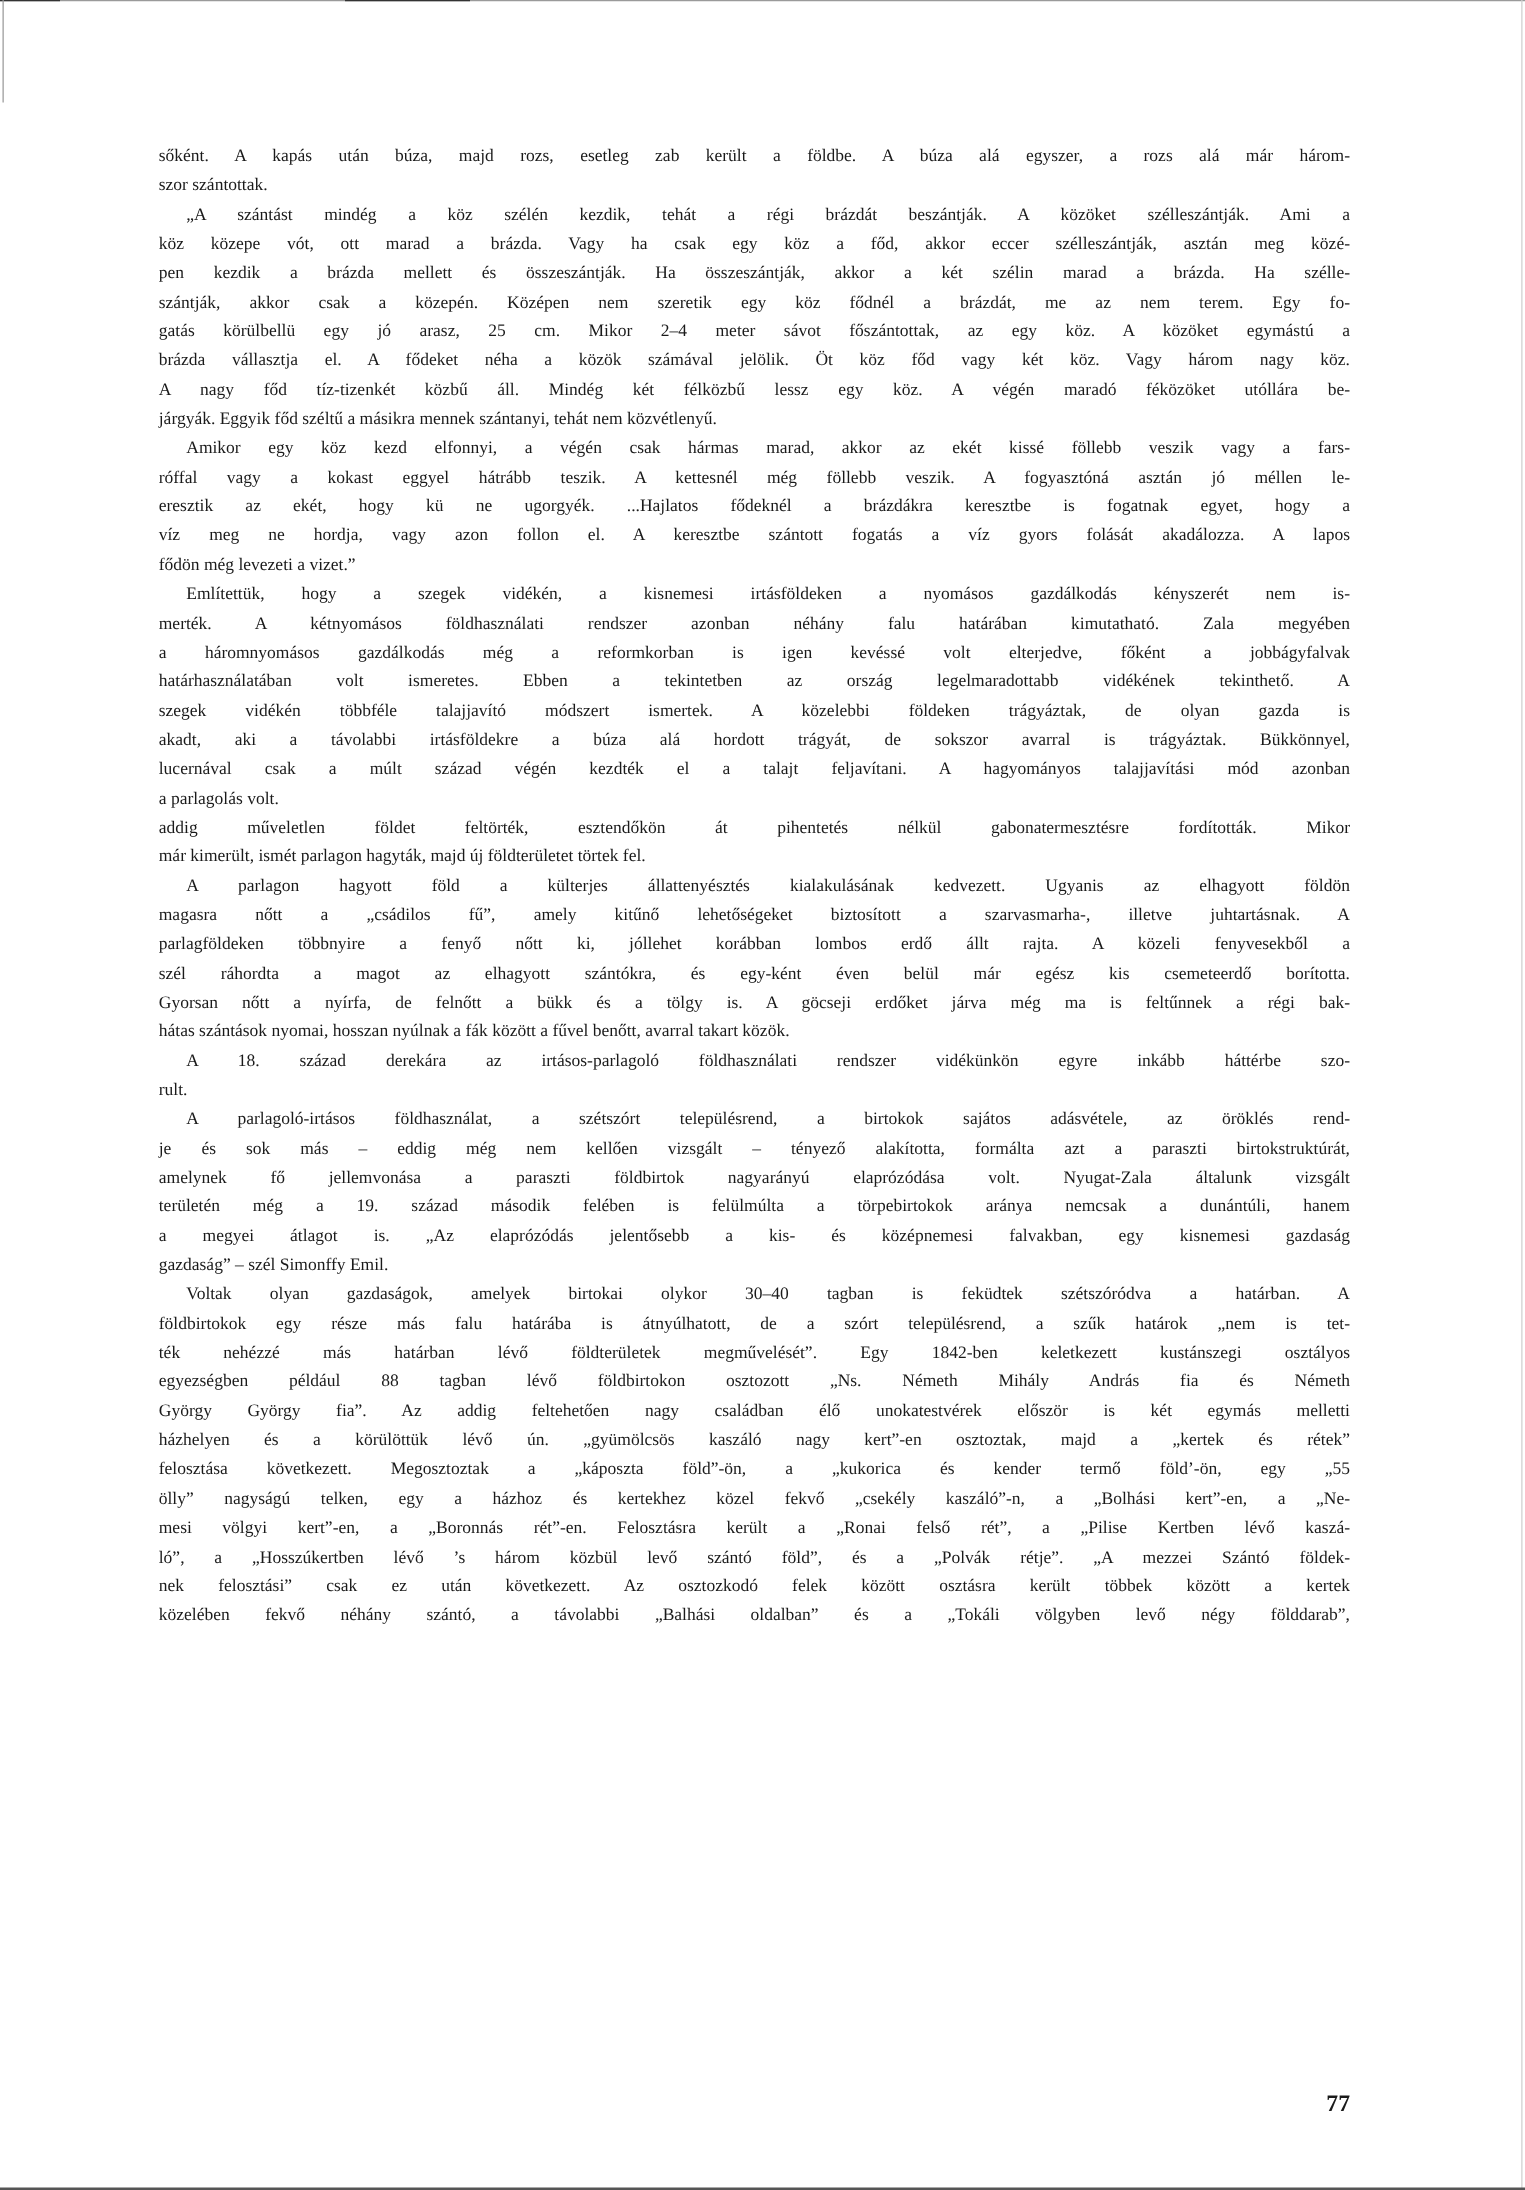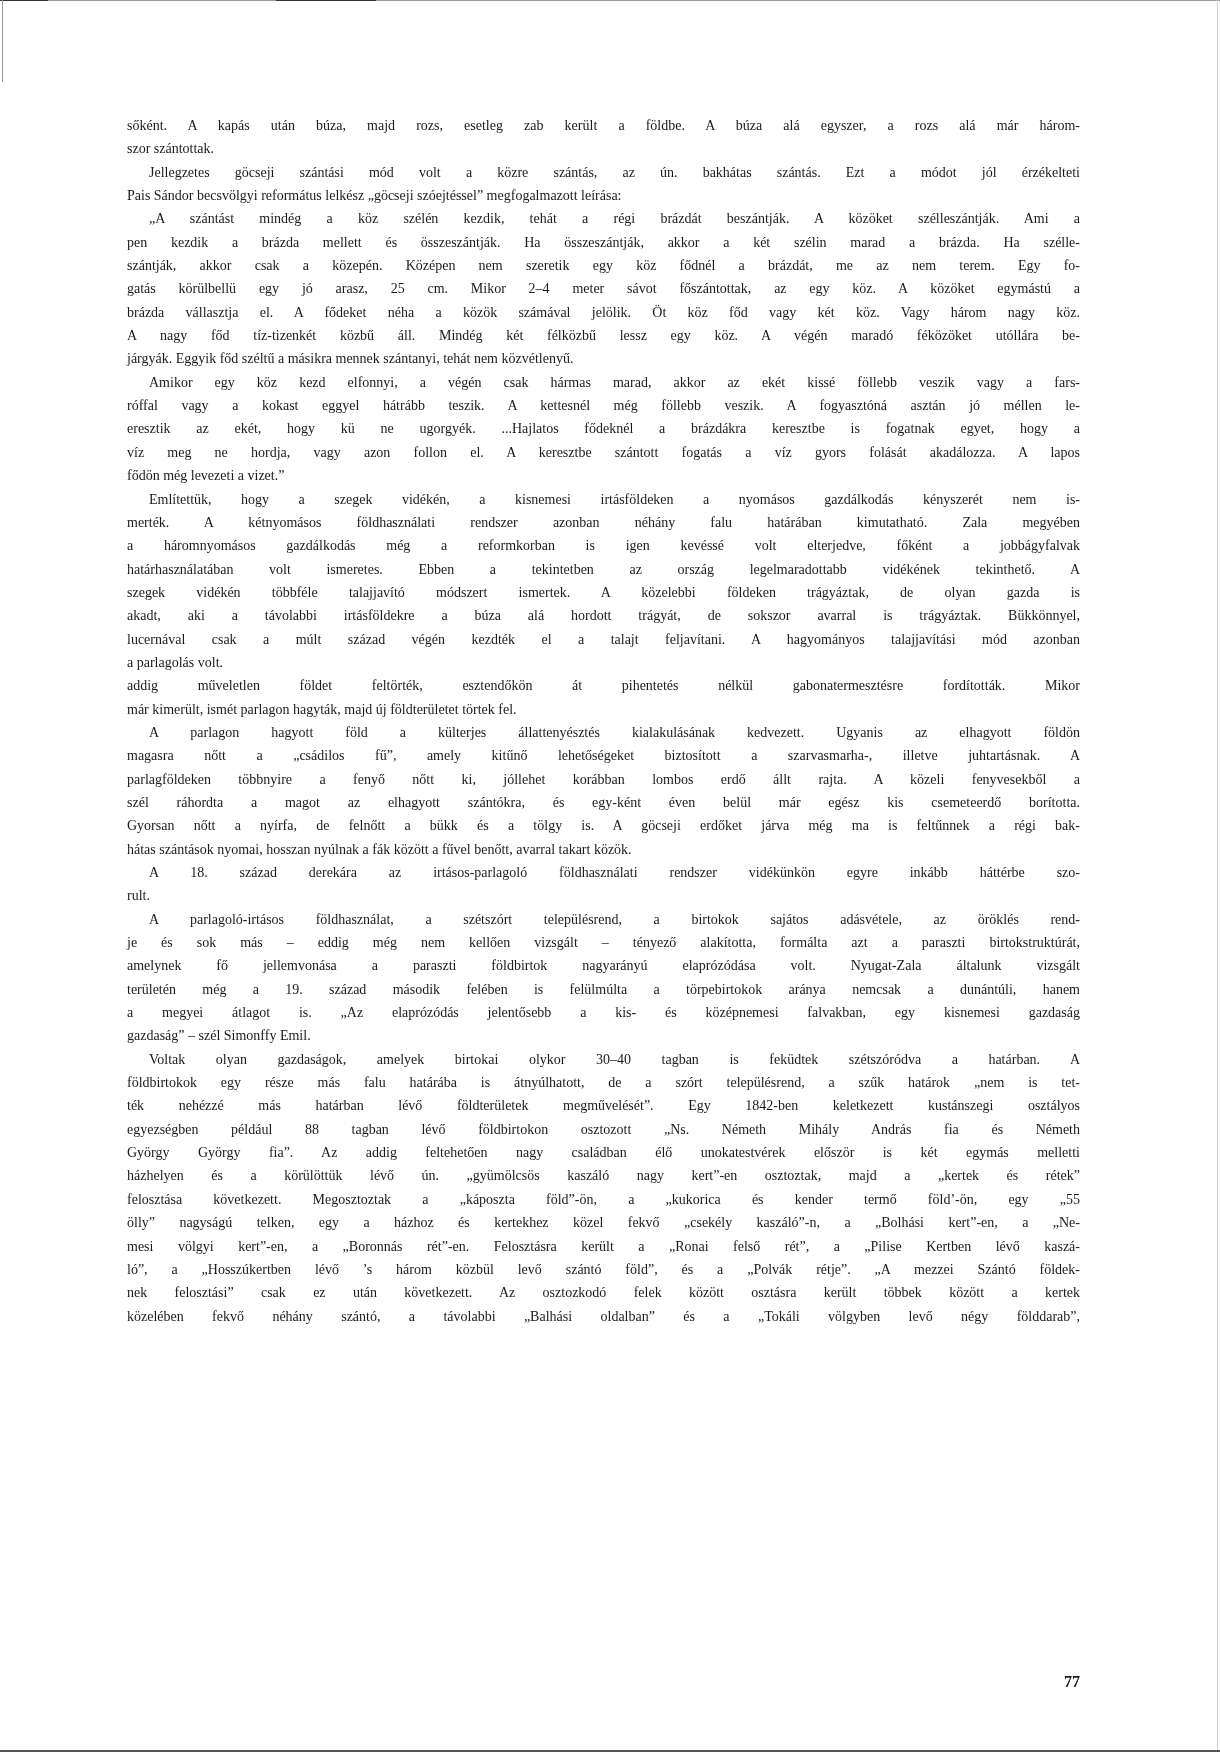--- a/index.html
+++ b/index.html
@@ -68,46 +68,43 @@
     .line.indent {
       padding-left: 22px;
     }
     .page-number {
       position: absolute;
       top: 1673px;
       left: 1080px;
       transform: translateX(-100%);
       font-family: "Liberation Serif", "DejaVu Serif", serif;
       font-weight: bold;
-      font-size: 16px;
+      font-size: 19px;
       color: #1a1a1a;
     }
   </style>
 </head>
 <body>
 
 <div class="scan-edge-top">
   <div class="dark1"></div>
   <div class="dark2"></div>
 </div>
 <div class="scan-edge-left"></div>
 <div class="scan-edge-right"></div>
 <div class="scan-edge-bottom"></div>
 
 <div class="page-text" id="page-text">
     <div class="paragraph">
       <span class="line">sőként. A kapás után búza, majd rozs, esetleg zab került a földbe. A búza alá egyszer, a rozs alá már három-</span>
       <span class="line last">szor szántottak.</span>
     </div>
     <div class="paragraph">
-      <span class="line indent">Jellegzetes göcseji szántási mód volt a közre szántás, az ún. bakhátas szántás. Ezt a módot jól érzékelteti</span>
-      <span class="line last">Pais Sándor becsvölgyi református lelkész „göcseji szóejtéssel” megfogalmazott leírása:</span>
-    </div>
-    <div class="paragraph">
       <span class="line indent">„A szántást mindég a köz szélén kezdik, tehát a régi brázdát beszántják. A közöket szélleszántják. Ami a</span>
+      <span class="line">köz közepe vót, ott marad a brázda. Vagy ha csak egy köz a főd, akkor eccer szélleszántják, asztán meg közé-</span>
       <span class="line">pen kezdik a brázda mellett és összeszántják. Ha összeszántják, akkor a két szélin marad a brázda. Ha szélle-</span>
       <span class="line">szántják, akkor csak a közepén. Középen nem szeretik egy  köz fődnél a brázdát, me az nem terem. Egy fo-</span>
       <span class="line">gatás körülbellü egy jó arasz, 25 cm. Mikor 2–4 meter sávot főszántottak, az egy köz. A közöket egymástú a</span>
       <span class="line">brázda vállasztja el. A fődeket néha a közök számával jelölik. Öt köz főd vagy két köz. Vagy három nagy köz.</span>
       <span class="line">A nagy főd tíz-tizenkét közbű áll. Mindég két félközbű lessz egy köz. A végén maradó féközöket utóllára be-</span>
       <span class="line last">járgyák. Eggyik főd széltű a másikra mennek szántanyi, tehát nem közvétlenyű.</span>
     </div>
     <div class="paragraph">
       <span class="line indent">Amikor egy köz kezd elfonnyi, a végén csak hármas marad, akkor az ekét kissé föllebb veszik vagy a fars-</span>
       <span class="line">róffal vagy a kokast eggyel hátrább teszik. A kettesnél még föllebb veszik. A fogyasztóná asztán jó méllen le-</span>

